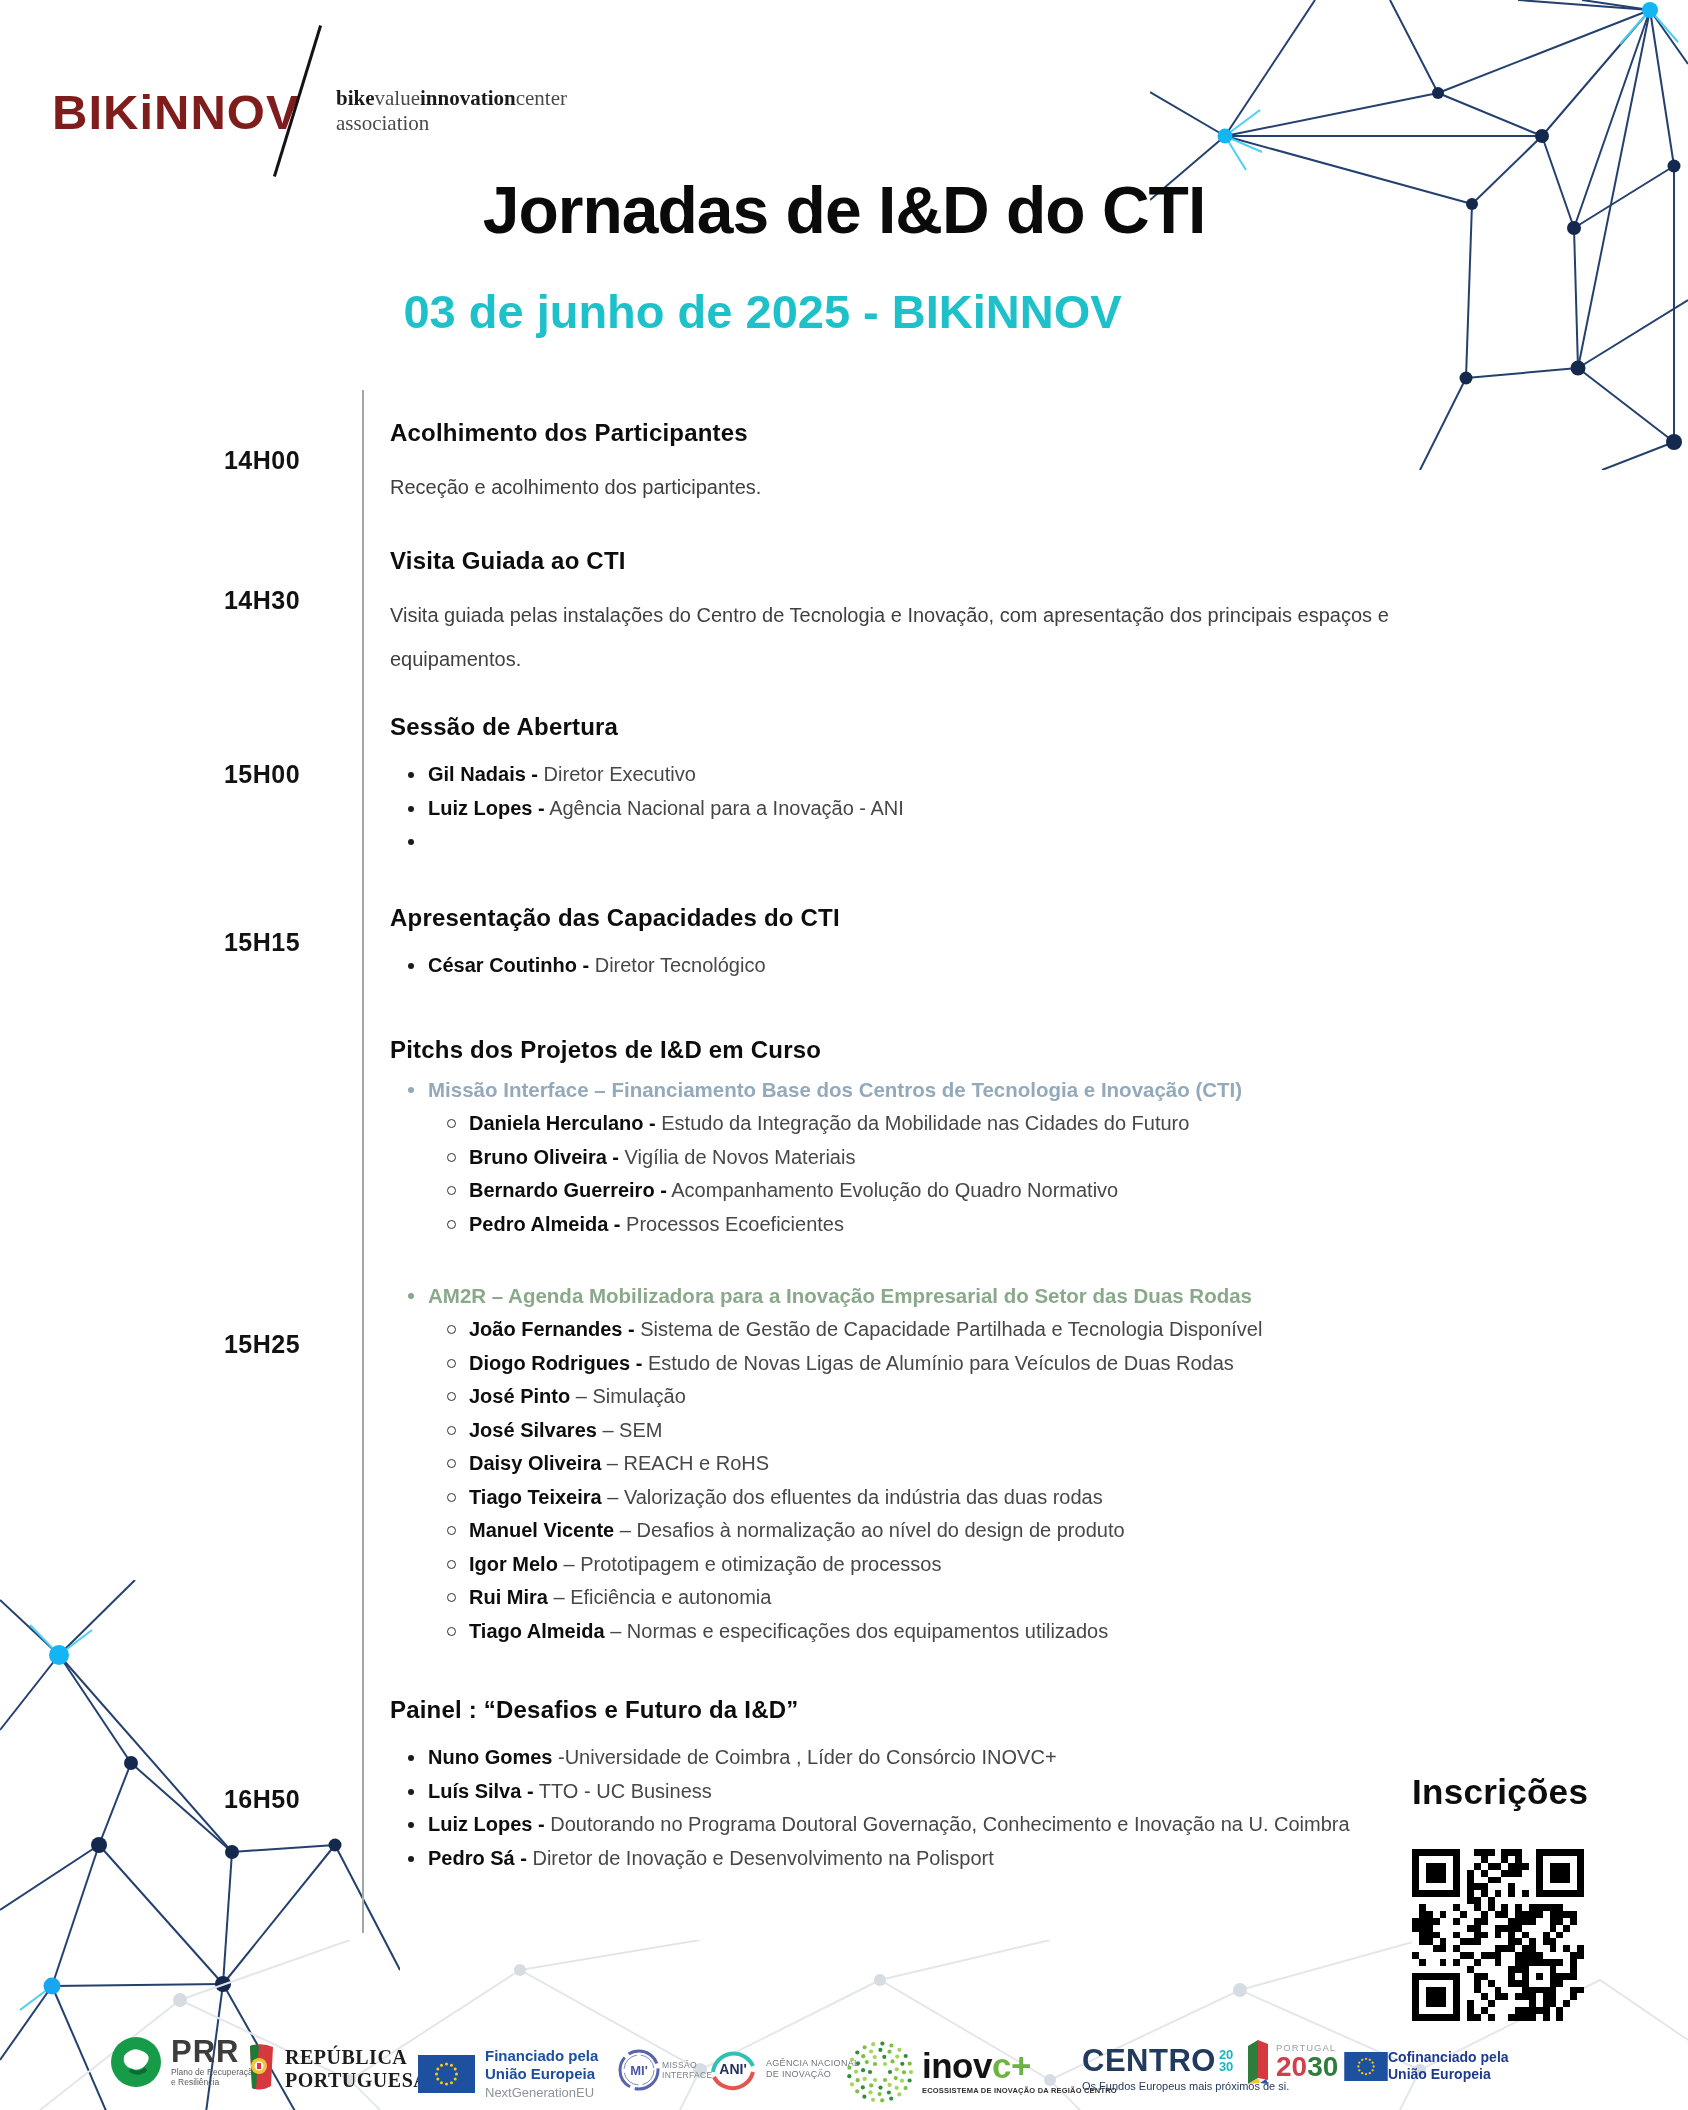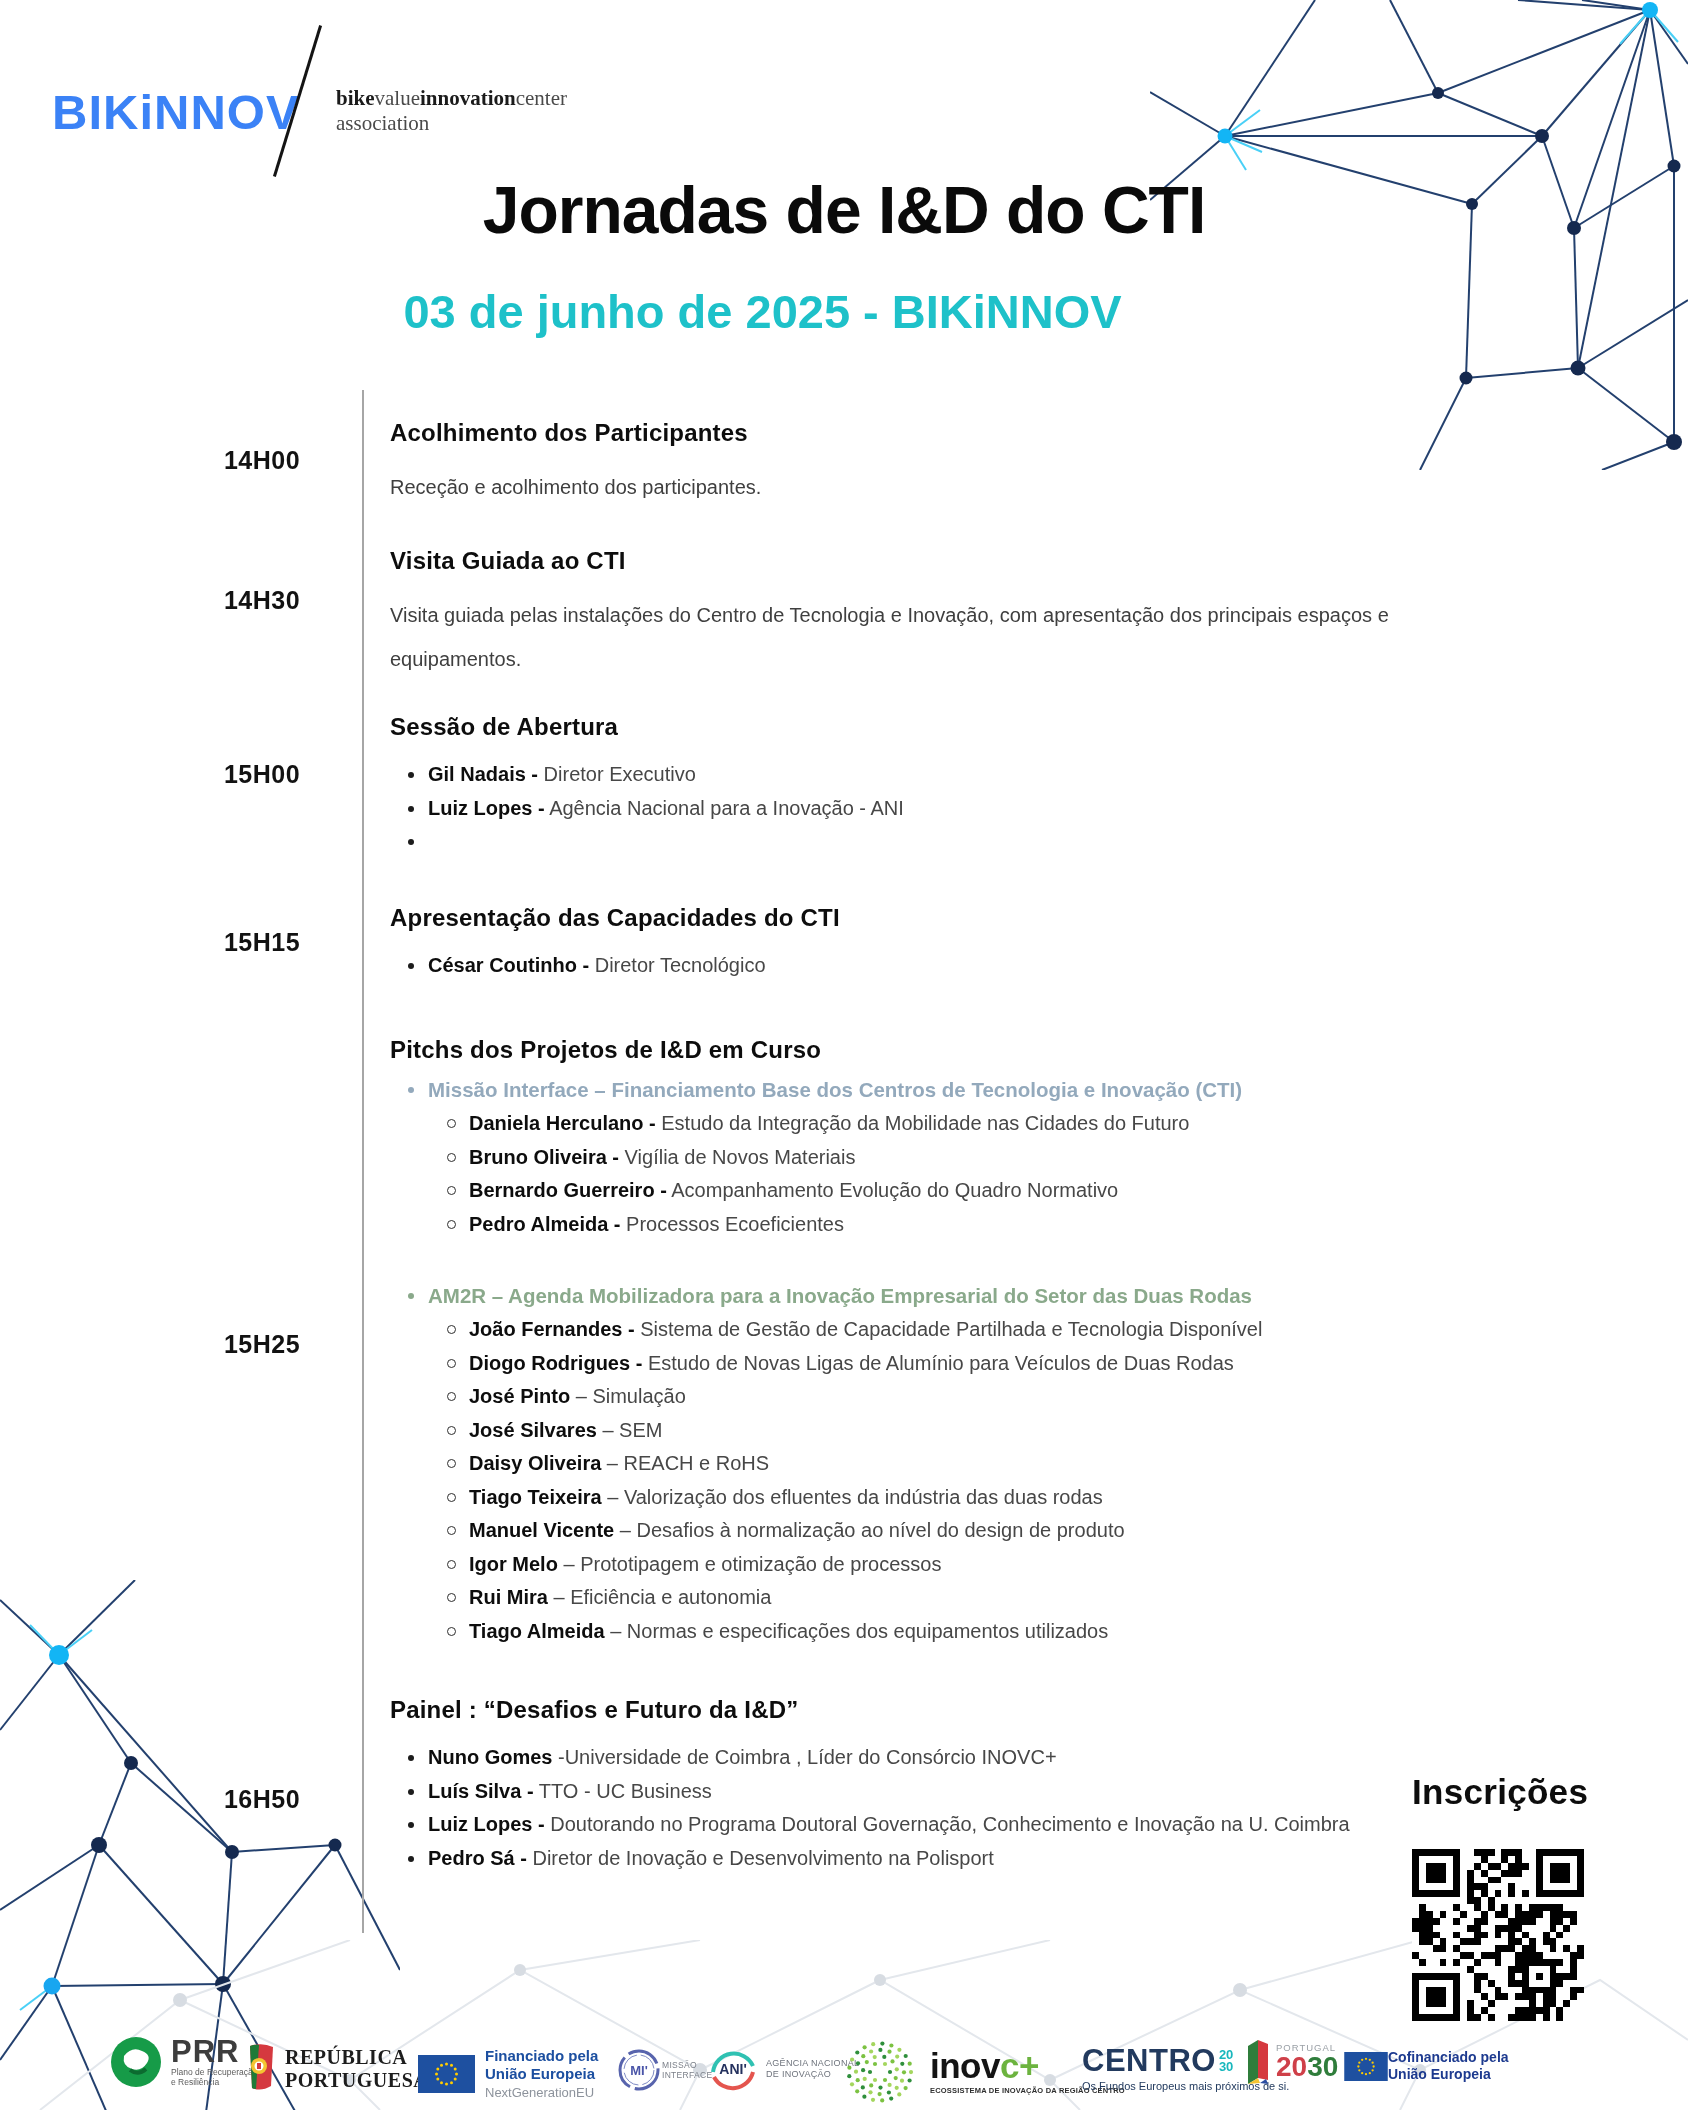--- a/index.html
+++ b/index.html
@@ -1,21 +1,21 @@
 <!DOCTYPE html>
 <html><head>
 <meta charset="utf-8">
 <style>
   html,body{margin:0;padding:0;background:#fff;}
   .page{position:relative;width:1688px;height:2110px;background:#fff;overflow:hidden;
         font-family:"Liberation Sans",sans-serif;color:#222;}
   .abs{position:absolute;}
 
   
-  #brandName{left:52px;top:84px;font-size:49px;font-weight:700;letter-spacing:1px;color:#3b82f6;}
+  #brandName{left:52px;top:84px;font-size:49px;font-weight:700;letter-spacing:1px;color:#7f1d1d;}
   #brandSlash{left:296px;top:22px;width:3px;height:158px;background:#141414;transform:rotate(17deg);}
   #brandTag{left:336px;top:86px;font-family:"Liberation Serif",serif;font-size:21px;line-height:25px;color:#4a4a4a;}
   #brandTag .b{font-weight:700;color:#1b1b1b;}
 
   
   #title{left:0;top:172px;width:1688px;margin:0;text-align:center;font-size:66px;font-weight:700;
          letter-spacing:-1px;color:#0a0a0a;}
   #subtitle{left:0;top:284px;width:1525px;margin:0;text-align:center;font-size:47px;font-weight:700;}
 
   
@@ -52,21 +52,21 @@
   #fPRR .tiny{font-size:8.5px;color:#5c5c5c;line-height:10px;}
   #fRP{left:248px;top:2044px;gap:10px;}
   #fRP .rptxt{font-family:"Liberation Serif",serif;font-size:20px;font-weight:700;color:#1d1d1d;line-height:23px;letter-spacing:.5px;}
   #fEU1{left:418px;top:2047px;gap:10px;}
   .eublue{font-size:15px;font-weight:700;color:#1c4fa0;line-height:18px;}
   #fEU1 .ngeu{font-size:13px;color:#8d939c;margin-top:2px;}
   #fMI{left:616px;top:2047px;}
   .ringtxt{font-size:8.5px;color:#7a7f88;line-height:10px;letter-spacing:.3px;}
   #fANI{left:708px;top:2044px;gap:8px;}
   #fANI .ringtxt{font-size:9px;color:#6e737c;line-height:11px;}
-  #fINOVC{left:842px;top:2036px;gap:8px;}
+  #fINOVC{left:842px;top:2036px;}
   #fINOVC .big{font-size:35px;font-weight:700;line-height:34px;color:#141414;letter-spacing:-.5px;}
   #fINOVC .big .gr{color:#6cb33f;}
   #fINOVC .sub{font-size:7.5px;font-weight:700;color:#2e2e2e;letter-spacing:.2px;margin-top:3px;}
   #fCENTRO{left:1082px;top:2046px;}
   #fCENTRO .name{font-size:31px;font-weight:700;color:#223a5e;letter-spacing:.5px;line-height:30px;}
   #fCENTRO .yr{font-size:13px;font-weight:700;color:#18b7bd;line-height:12px;margin-left:3px;}
   #fCENTRO .sub{font-size:11px;color:#223a5e;margin-top:4px;}
   #fPT{left:1246px;top:2040px;gap:6px;}
   #fPT .pt{font-size:9.5px;color:#9aa0a6;letter-spacing:1px;line-height:10px;}
   #fPT .yr{font-size:28px;font-weight:700;color:#cf4049;line-height:28px;}

